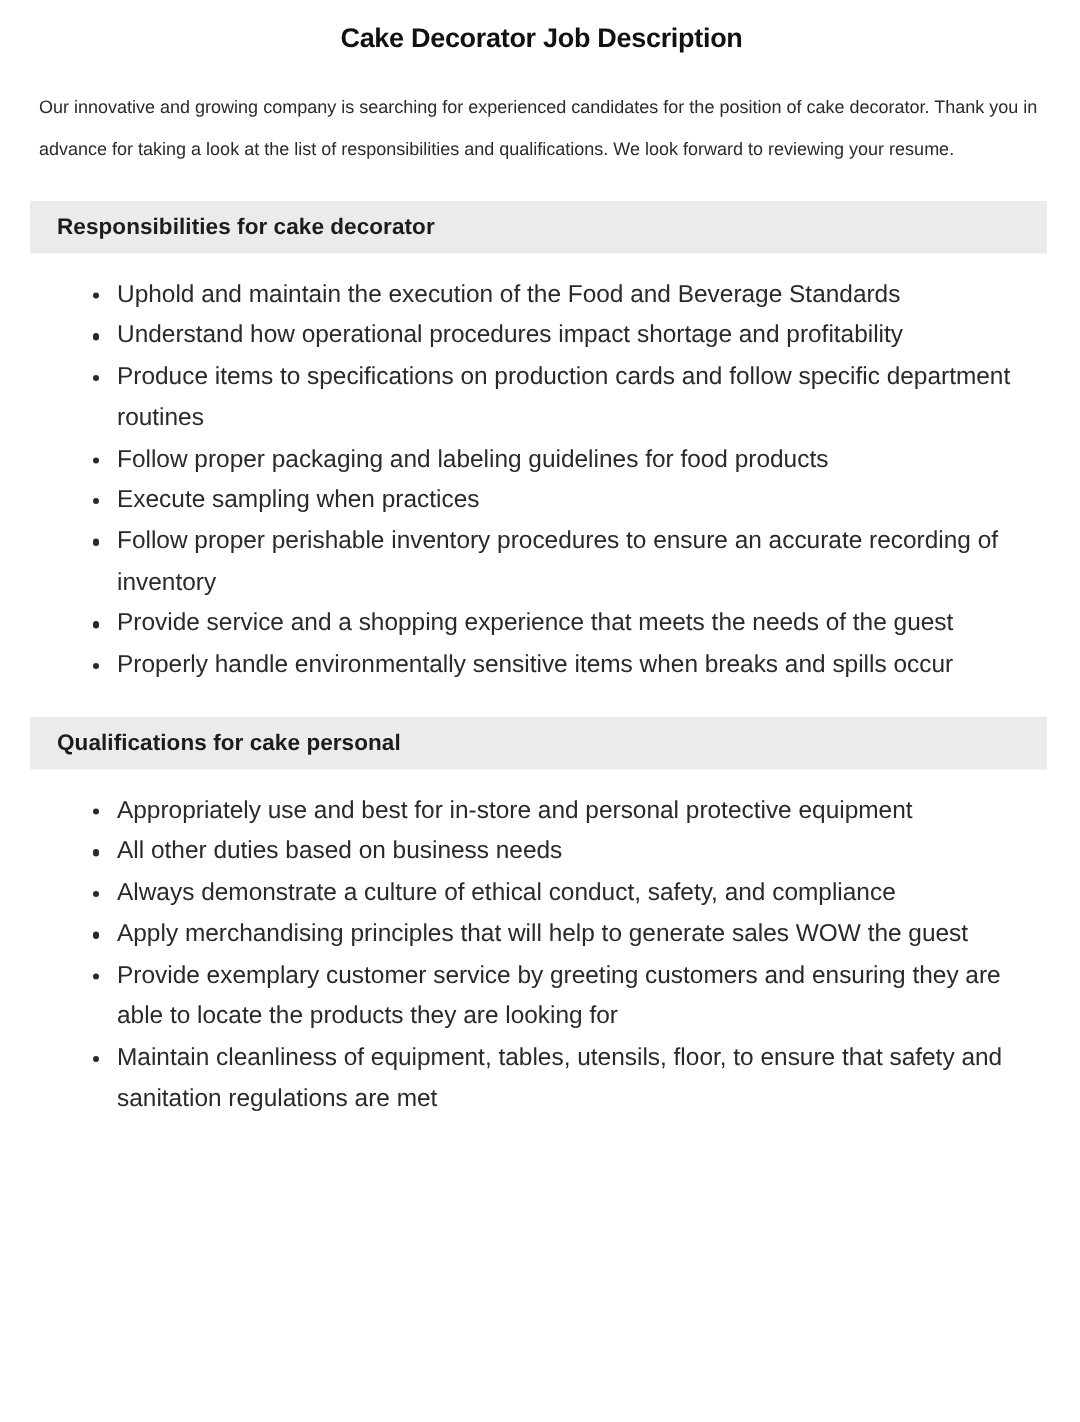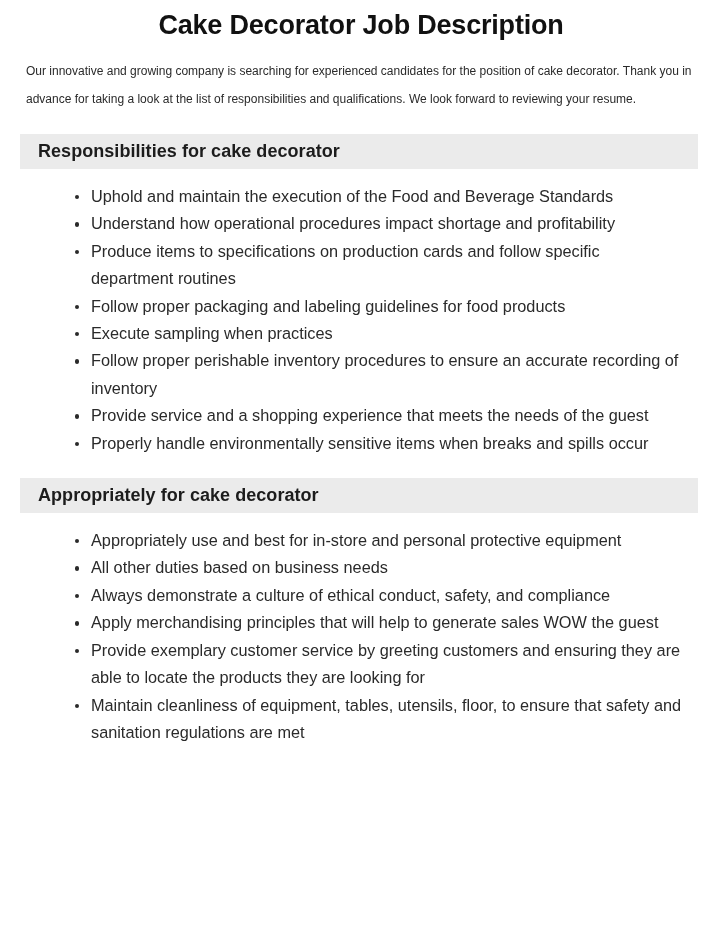--- a/index.html
+++ b/index.html
@@ -21,21 +21,21 @@
     width: 720px;
     height: 948px;
     box-sizing: border-box;
     padding: 0 22px 0 24px;
   }
 
   
   .doc-title {
     margin: 0;
     padding: 8px 0 0 0;
-    font-size: 27px;
+    font-size: 18px;
     line-height: 34px;
     font-weight: bold;
     text-align: center;
     letter-spacing: -0.2px;
     color: #111111;
   }
 
   
   .intro {
     margin: 16px 0 0 2px;
@@ -54,30 +54,30 @@
     height: 35px;
     display: flex;
     align-items: center;
     padding-left: 18px;
     box-sizing: border-box;
     margin-left: -4px;
     margin-right: 0px;
     width: 678px;
   }
   .section-header-text {
-    font-size: 18px;
+    font-size: 15px;
     font-weight: bold;
     color: #1c1c1c;
     letter-spacing: 0.05px;
   }
 
   
   .bullet-list {
     list-style: none;
-    margin: 13px;
+    margin: 0;
     padding: 0;
     margin-top: 14px;
   }
   .bullet-item {
     position: relative;
     padding-left: 34px;
     margin-left: 20px;
     font-size: 16.3px;
     line-height: 27.4px;
     color: #2a2a2a;
@@ -114,21 +114,21 @@
         <li class="bullet-item">Follow proper packaging and labeling guidelines for food products</li>
         <li class="bullet-item">Execute sampling when practices</li>
         <li class="bullet-item">Follow proper perishable inventory procedures to ensure an accurate recording of inventory</li>
         <li class="bullet-item">Provide service and a shopping experience that meets the needs of the guest</li>
         <li class="bullet-item">Properly handle environmentally sensitive items when breaks and spills occur</li>
       </ul>
   </div>
 
   <div class="section">
     <div class="section-header">
-      <span class="section-header-text">Appropriately for cake decorator</span>
+      <span class="section-header-text">Qualifications for cake personal</span>
     </div>
     <ul class="bullet-list">
         <li class="bullet-item">Appropriately use and best for in-store and personal protective equipment</li>
         <li class="bullet-item">All other duties based on business needs</li>
         <li class="bullet-item">Always demonstrate a culture of ethical conduct, safety, and compliance</li>
         <li class="bullet-item">Apply merchandising principles that will help to generate sales WOW the guest</li>
         <li class="bullet-item">Provide exemplary customer service by greeting customers and ensuring they are able to locate the products they are looking for</li>
         <li class="bullet-item">Maintain cleanliness of equipment, tables, utensils, floor, to ensure that safety and sanitation regulations are met</li>
       </ul>
   </div>

